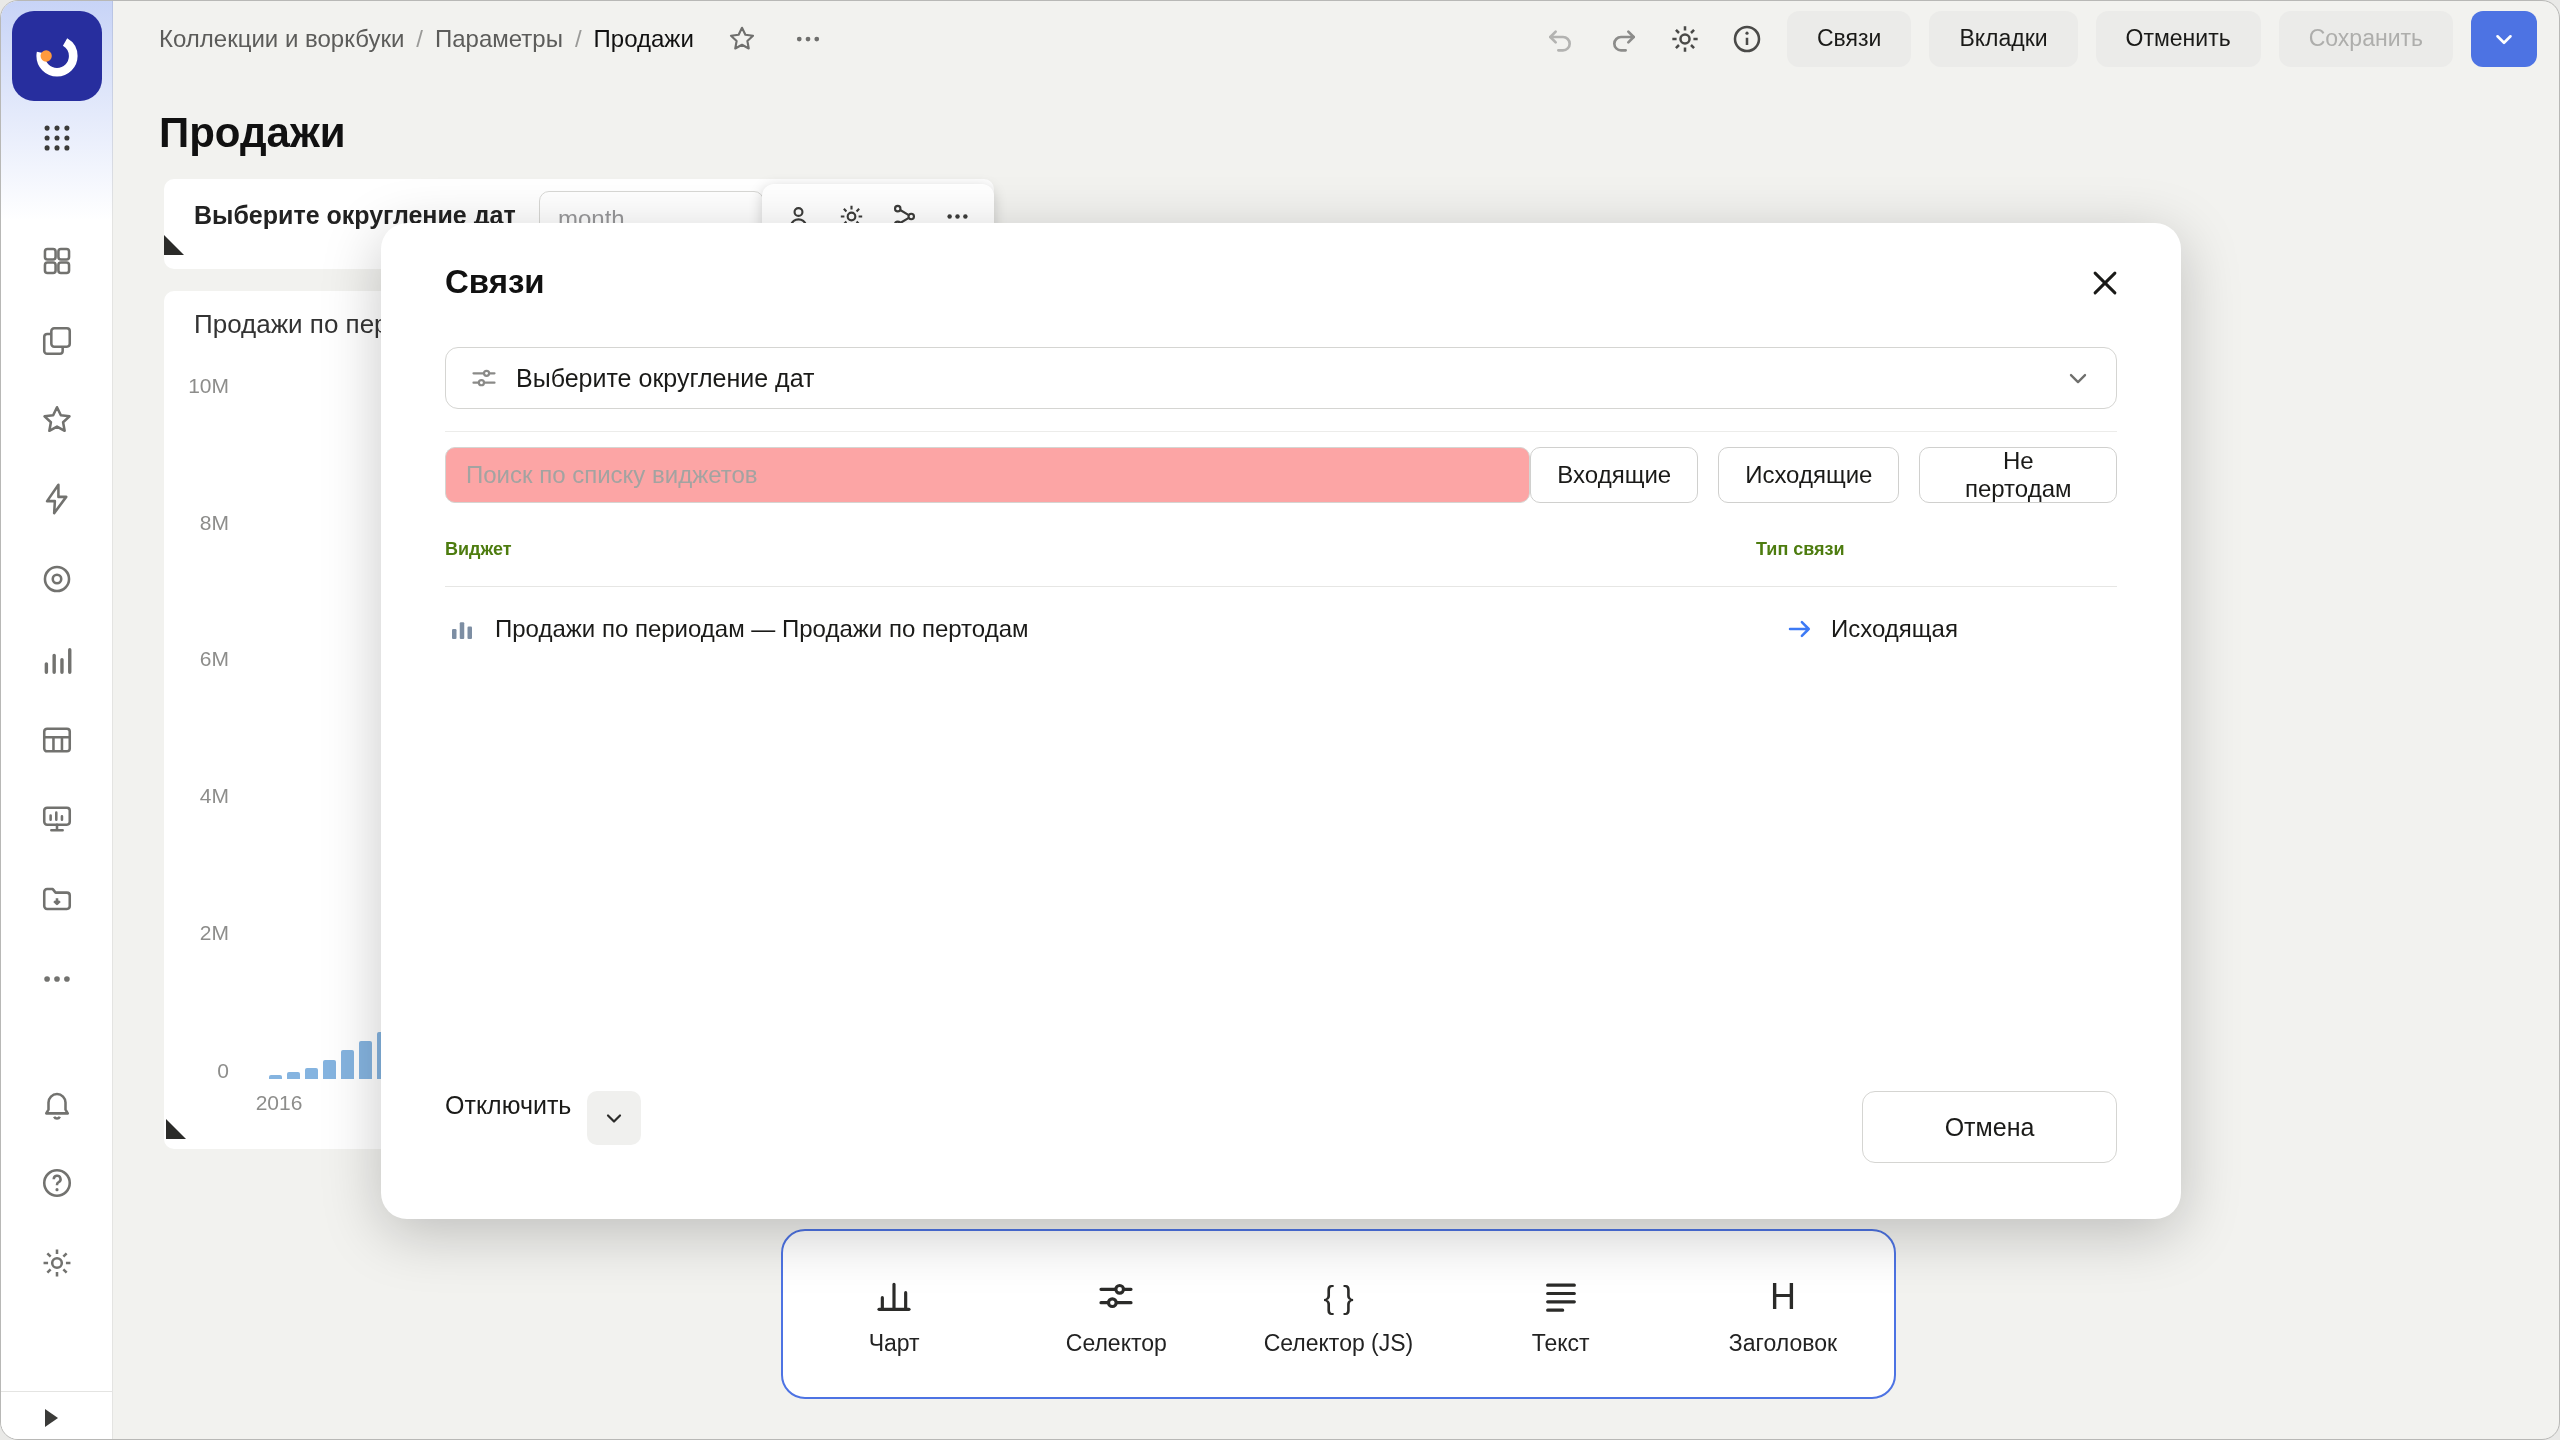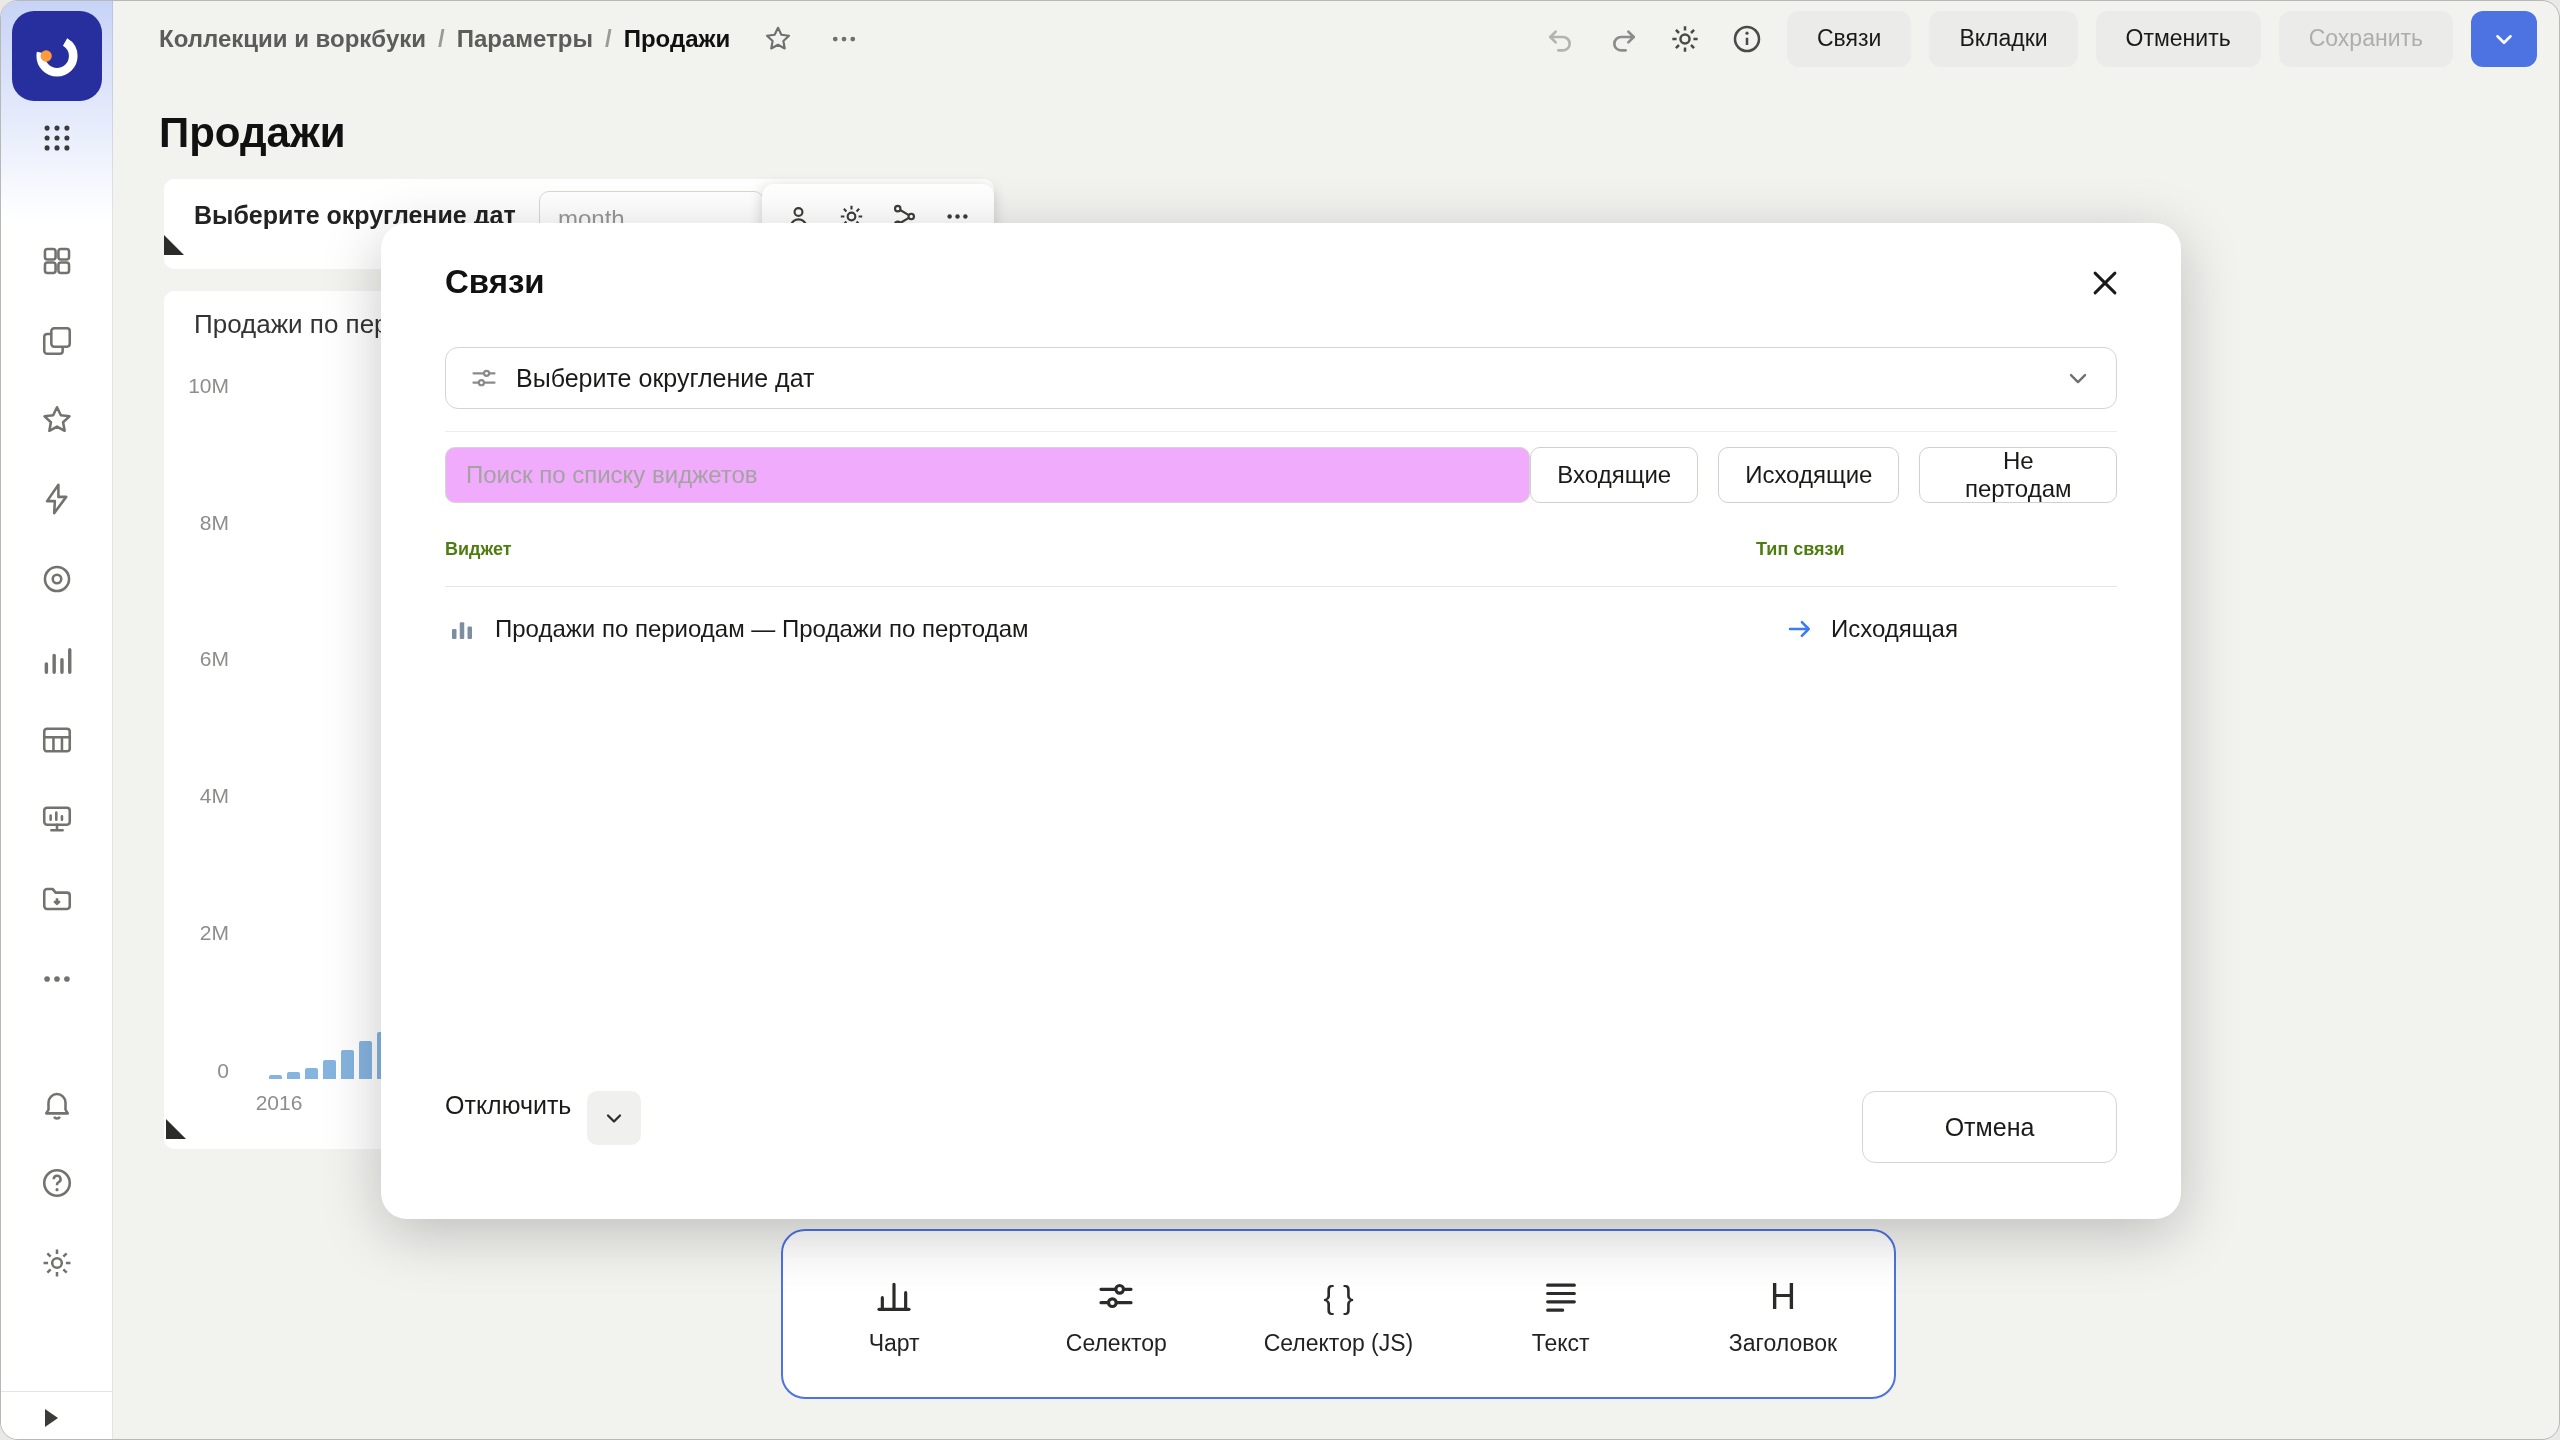--- a/index.html
+++ b/index.html
@@ -18,21 +18,21 @@
   .logo { position:absolute; left:11px; top:10px; width:90px; height:90px; border-radius:22px; background:#272e9e;
     display:flex; align-items:center; justify-content:center; cursor:pointer; }
   .s-icon { position:absolute; left:0; width:112px; display:flex; justify-content:center; color:#72726f; cursor:pointer; }
   .s-icon.dark { color:#3b3b39; }
   .sidebar-divider { position:absolute; left:0; top:1390px; width:112px; height:1px; background:#e4e4e2; }
   .collapse-tri { position:absolute; left:44px; top:1408px; width:0; height:0;
     border-left:13px solid #3b3b39; border-top:9px solid transparent; border-bottom:9px solid transparent; cursor:pointer; }
 
   
   .topbar { position:absolute; left:112px; top:0; right:0; height:75px; z-index:4; }
-  .crumbs { position:absolute; left:46px; top:0; height:75px; display:flex; align-items:center; gap:12px; font-size:24px;font-weight:bold; }
+  .crumbs { position:absolute; left:46px; top:0; height:75px; display:flex; align-items:center; gap:12px; font-size:24px; }
   .crumb-link { color:#5c5c5a; cursor:pointer; }
   .crumb-sep { color:#9a9a98; }
   .crumb-current { color:#111; }
   .crumb-extra { display:flex; align-items:center; gap:22px; margin-left:14px; color:#6f6f6d; }
   .topbar-right { position:absolute; right:22px; top:0; height:75px; display:flex; align-items:center; gap:18px; }
   .icon-btn { width:44px; height:44px; display:flex; align-items:center; justify-content:center; color:#4a4a48; cursor:pointer; border-radius:8px; }
   .icon-btn.dim { color:#b3b3b1; }
   .btn { height:56px; padding:0 30px; border:none; border-radius:12px; background:#ebebe9; font-size:23px;
     font-family:"Liberation Sans",sans-serif; color:#1a1a18; display:flex; align-items:center; justify-content:center; cursor:pointer; }
   .btn.disabled { color:#aeaeac; cursor:default; }
@@ -71,21 +71,21 @@
   .modal { position:absolute; left:380px; top:222px; width:1800px; height:996px; background:#fff; border-radius:26px;
     box-shadow:0 14px 60px rgba(0,0,0,0.22); z-index:10; }
   .m-title { position:absolute; left:64px; top:40px; font-size:33px; font-weight:600; color:#111; }
   .m-close { position:absolute; right:52px; top:36px; width:48px; height:48px; display:flex; align-items:center; justify-content:center; color:#1a1a18; cursor:pointer; border-radius:8px; }
   .m-select { position:absolute; left:64px; right:64px; top:124px; height:62px; border:1.5px solid #d5d5d2; border-radius:13px;
     display:flex; align-items:center; padding:0 24px; gap:18px; cursor:pointer; background:#fff; }
   .m-select .sel-text { font-size:25px; color:#1a1a18; flex:1; }
   .m-divider { position:absolute; left:64px; right:64px; top:208px; height:1px; background:#ececea; }
   .m-search-row { position:absolute; left:64px; right:64px; top:224px; height:56px; display:flex; align-items:center; }
   .m-search { width:1086px; height:56px; border:1.5px solid #d5d5d2; border-radius:10px; padding:12px 20px; font-size:24px;
-    font-family:"Liberation Sans",sans-serif; color:#1a1a18; background:#f0abfc; }
+    font-family:"Liberation Sans",sans-serif; color:#1a1a18; background:#fca5a5; }
   .m-search::placeholder { color:#a3a3a1; }
   .filter-group { margin-left:auto; display:flex; gap:20px; }
   .filter-btn { height:56px; padding:0 26px; background:#fff; border:1.5px solid #d0d0ce; border-radius:10px; font-size:24px;
     font-family:"Liberation Sans",sans-serif; color:#1a1a18; display:flex; align-items:center; cursor:pointer; }
   .m-thead { position:absolute; left:64px; right:64px; top:316px; height:34px; font-size:18px; font-weight:700; color:#4d7c0f; }
   .th-widget { position:absolute; left:0; top:0; }
   .th-type { position:absolute; left:1311px; top:0; }
   .m-thead-divider { position:absolute; left:64px; right:64px; top:363px; height:1px; background:#e6e6e4; }
   .m-row { position:absolute; left:64px; right:64px; top:378px; height:56px; display:flex; align-items:center; cursor:pointer; }
   .row-ic { width:34px; height:34px; margin-right:16px; color:#7d8ea3; display:flex; align-items:center; justify-content:center; }

